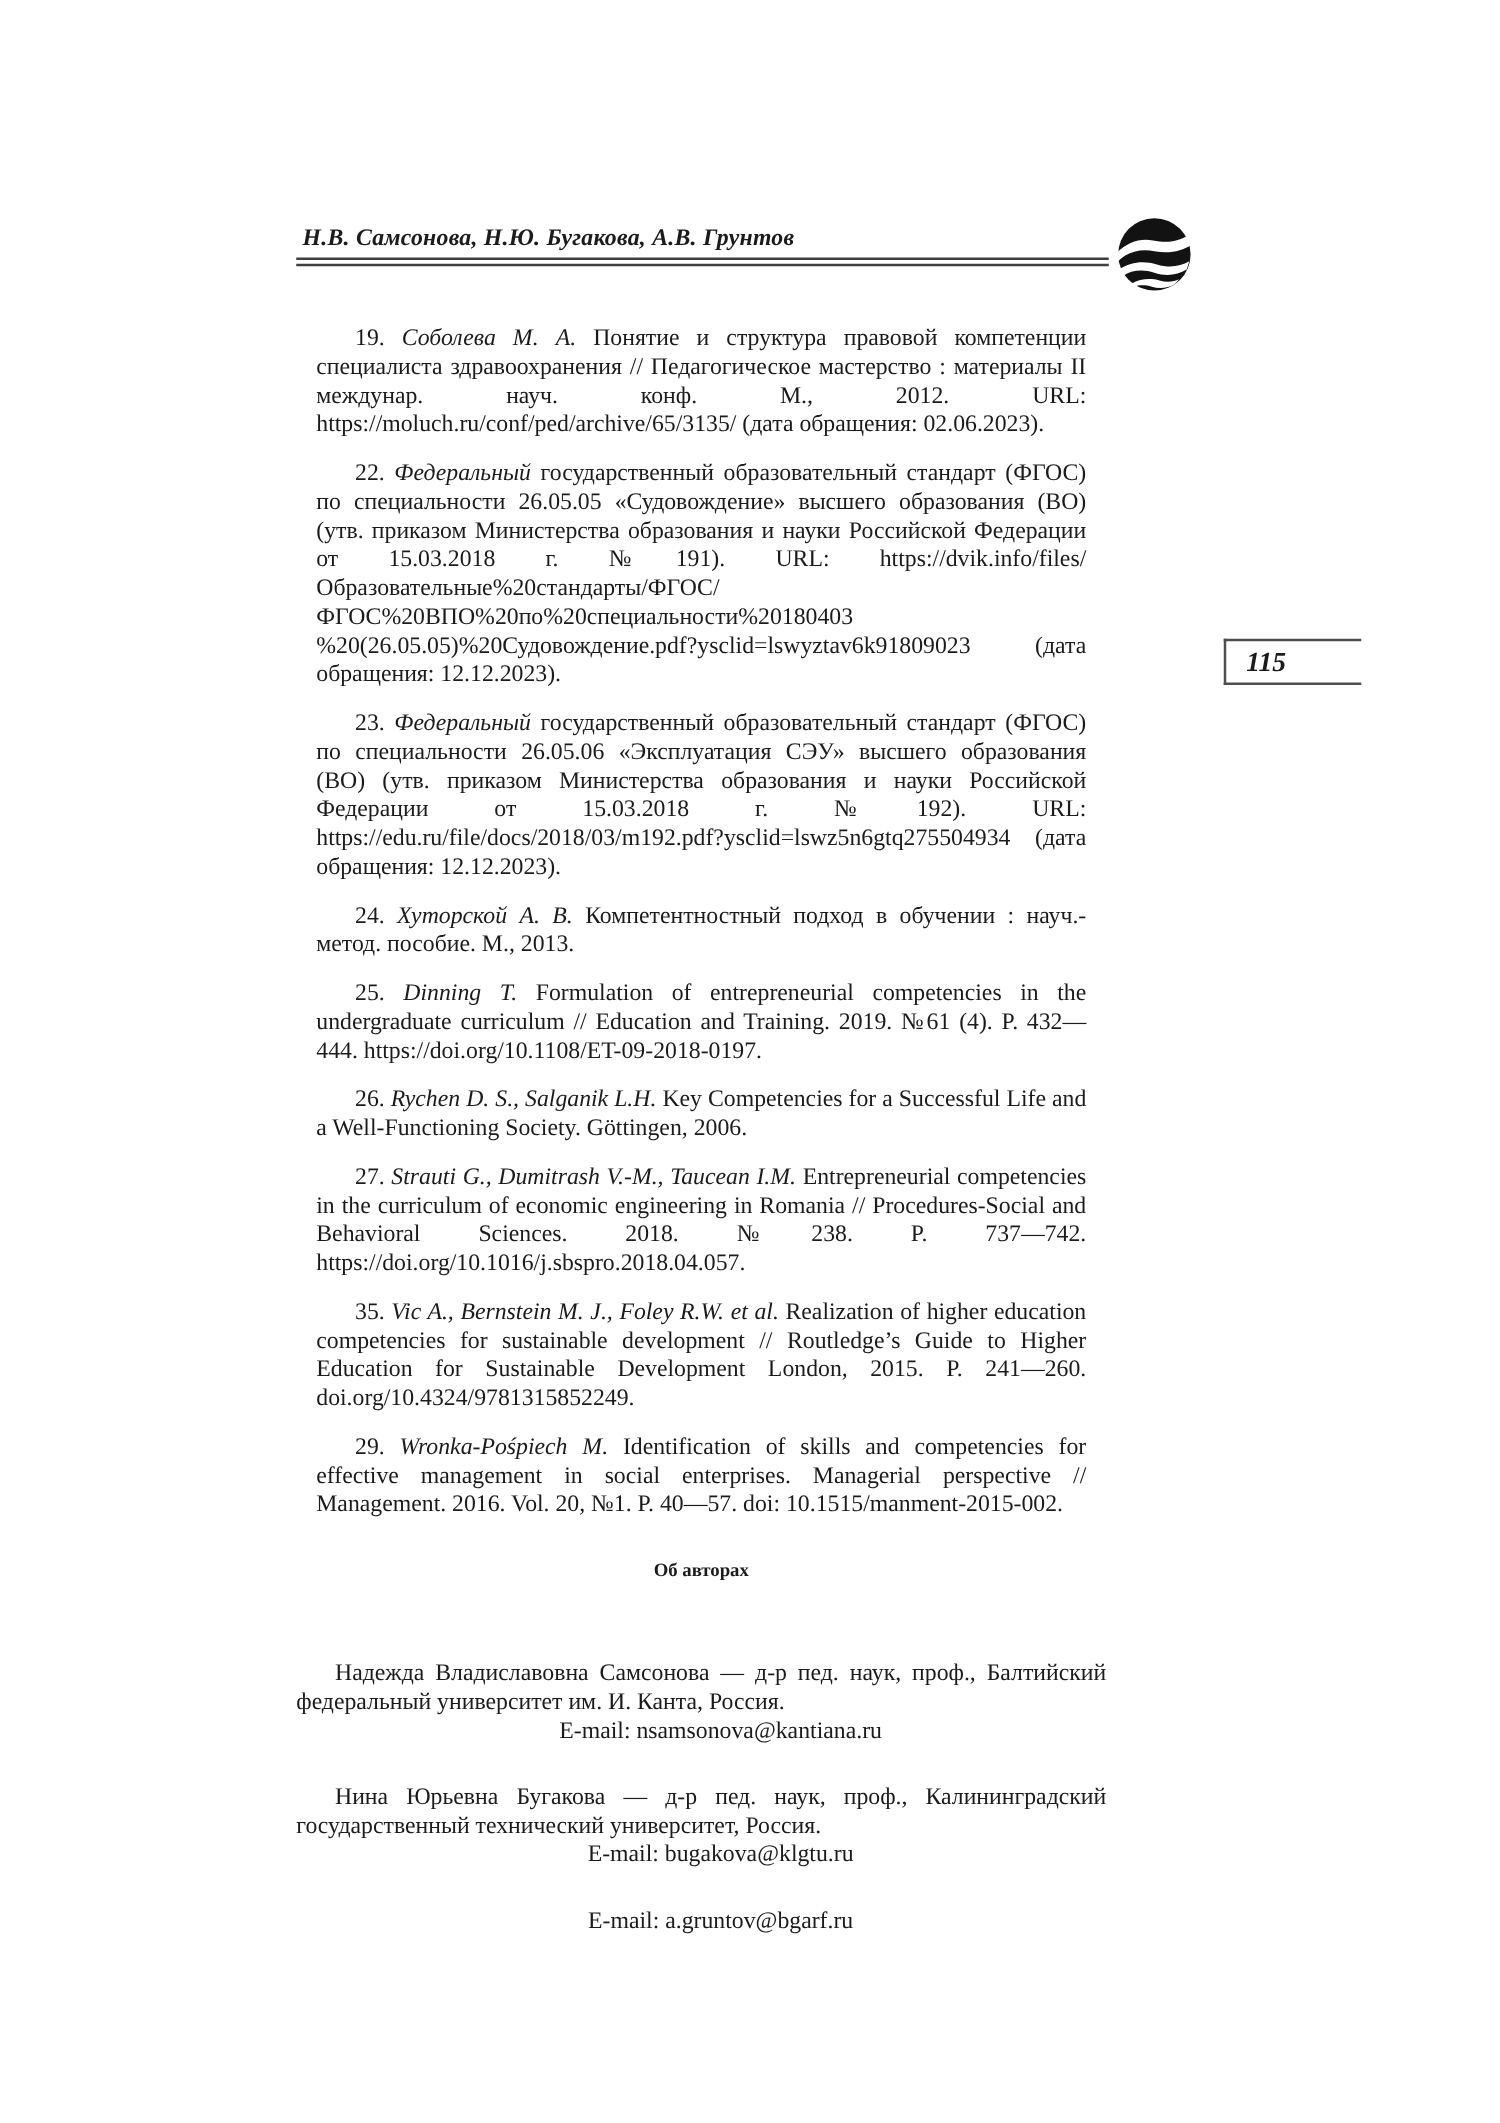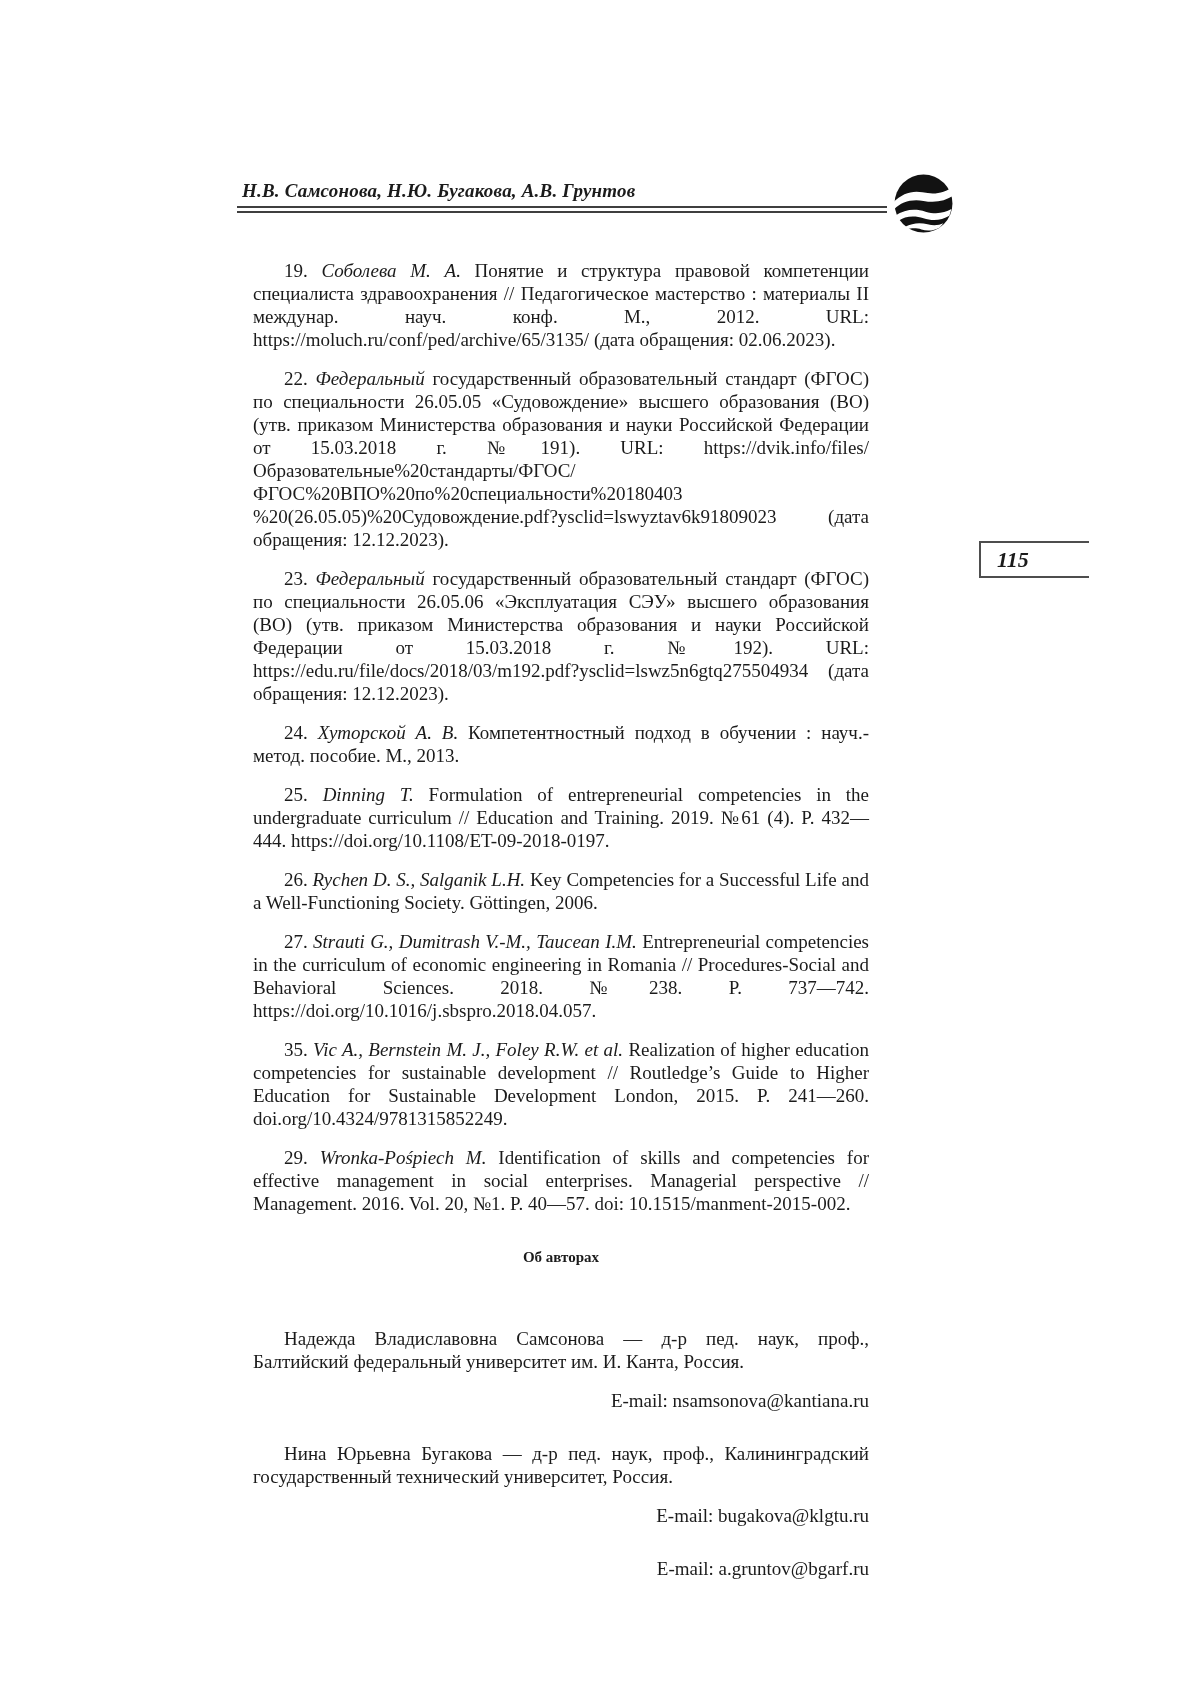--- a/index.html
+++ b/index.html
@@ -21,43 +21,43 @@
   .rule {
     position: absolute; left: 237px; top: 206px; width: 650px;
     height: 3px;
     border-top: 2px solid #3f3f3f;
     border-bottom: 2px solid #3f3f3f;
   }
   .logo { position: absolute; left: 892px; top: 172px; width: 63px; height: 63px; }
 
   
   .pagebox {
-    position: absolute; left: 979px; top: 541px;
+    position: absolute; left: 979px; top: 511px;
     width: 110px; height: 37px; box-sizing: border-box;
     border: 2.5px solid #4e4e4e; border-right: none;
     display: flex; align-items: center; padding-left: 16px;
     font-weight: bold; font-style: italic; font-size: 22px;
   }
 
   
   .col {
     position: absolute; left: 237px; top: 243px; width: 648px;
     font-size: 19px; line-height: 23px; text-align: justify;
   }
   .ref { margin: 16px; text-indent: 31px; overflow-wrap: anywhere; }
   .ref .au { font-style: italic; }
 
   .about-heading {
     font-weight: bold; text-align: center; text-indent: 0;
     font-size: 15px; margin: 31px 0 58px 0;
   }
   .author { margin: 0 0 30px 0; }
-  .author p { margin: 16px; }
+  .author p { margin: 0; }
   .author .info  { text-indent: 31px; text-align: justify; }
-  .author .email { text-indent: 31px; text-align: right; }
+  .author .email { text-indent: 31px; text-align: center; }
 </style>
 </head>
 <body>
 
 <div class="sheet">
 
   <div class="running">Н.В. Самсонова, Н.Ю. Бугакова, А.В. Грунтов</div>
   <div class="rule"></div>
 
   <div class="logo">

